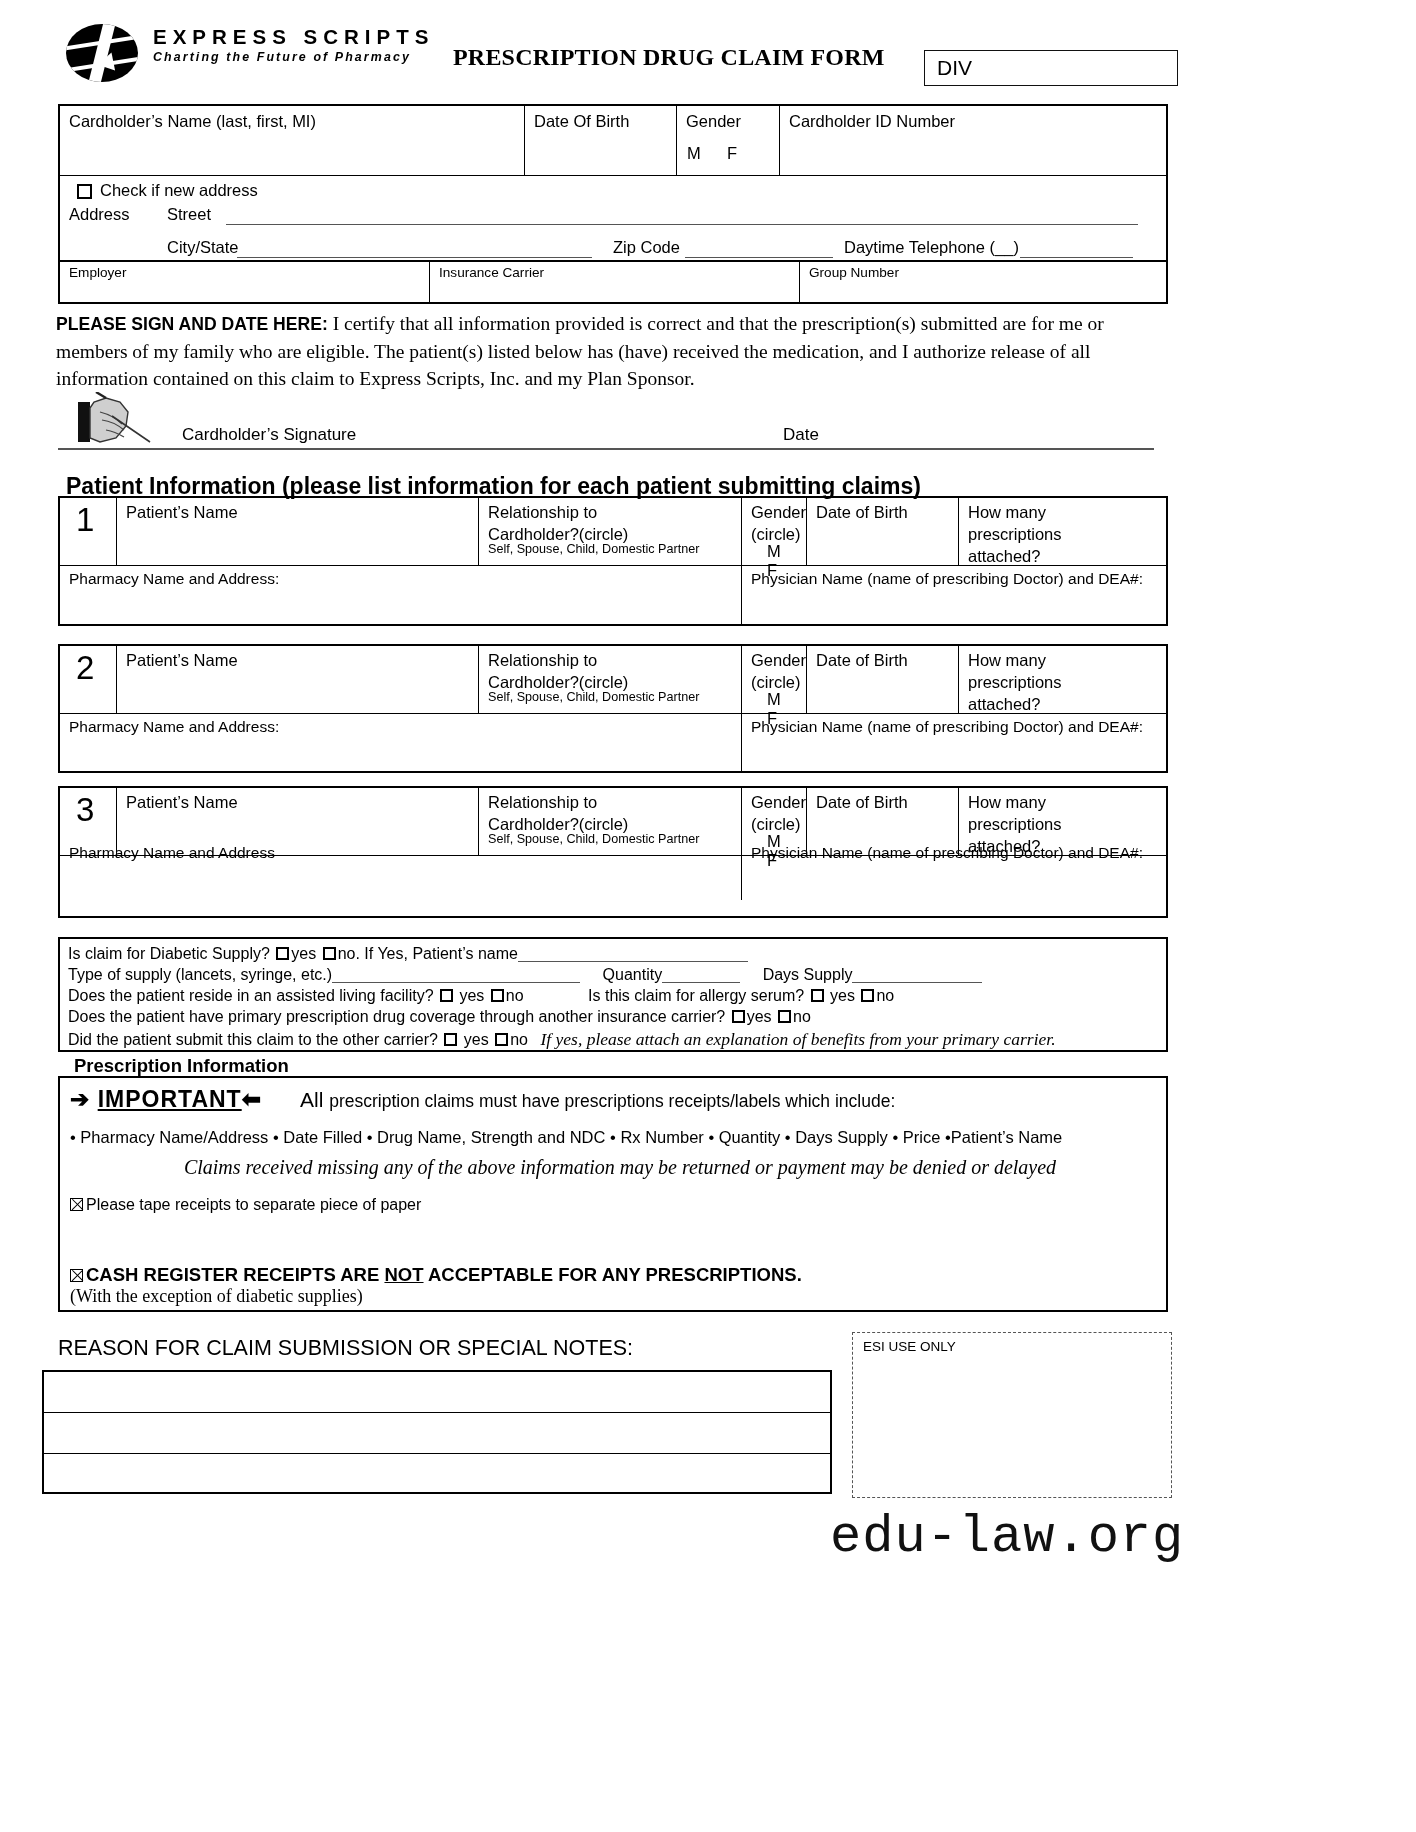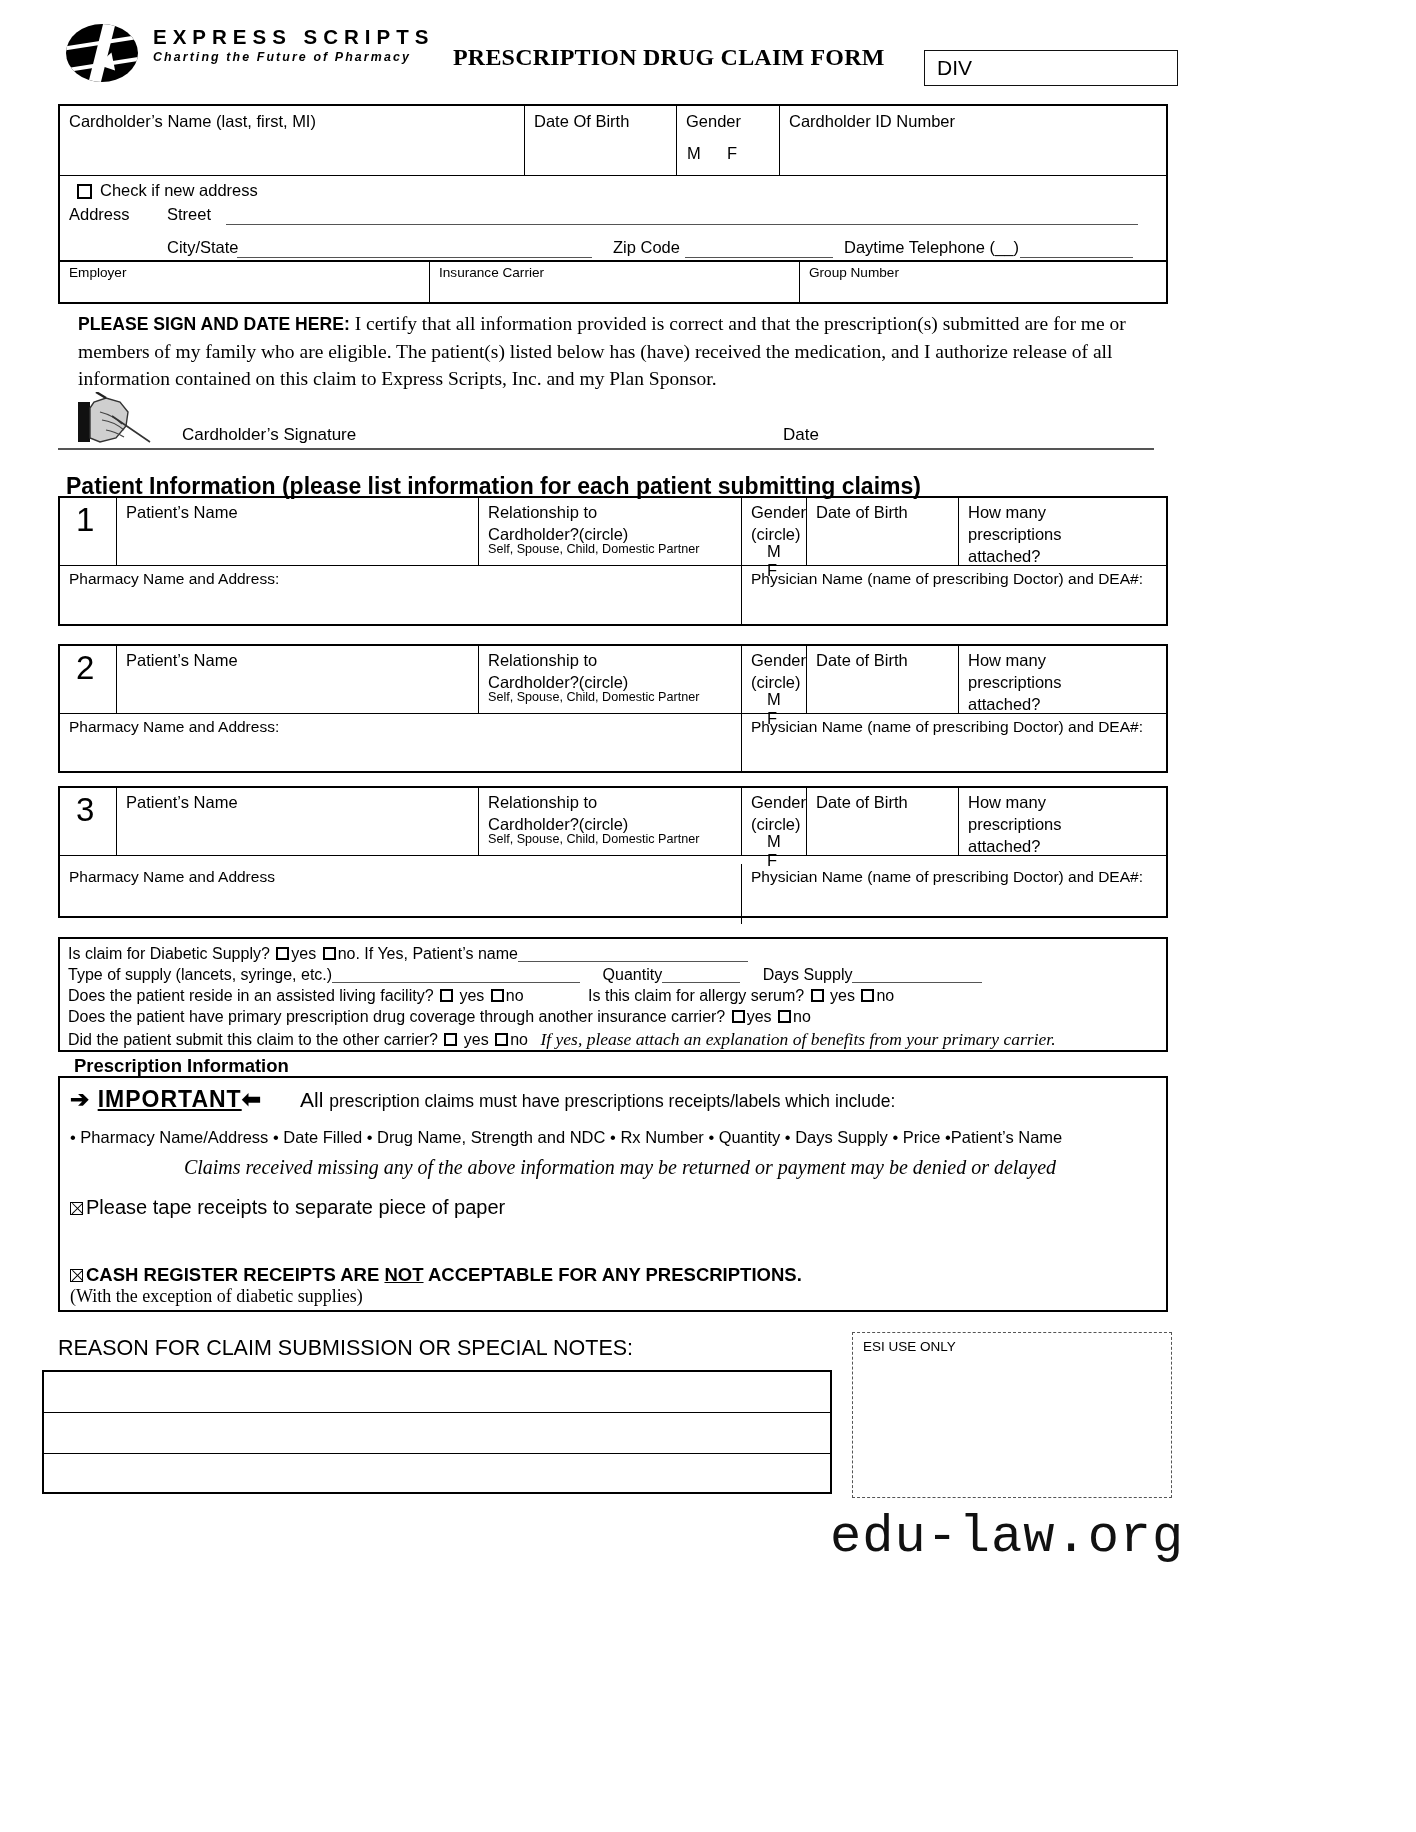--- a/index.html
+++ b/index.html
@@ -85,21 +85,21 @@
 
   .emp-row{position:absolute;left:0;top:156px;width:100%;height:40px;}
   .emp-c{position:absolute;top:0;height:100%;box-sizing:border-box;}
   .emp-1{left:0;width:370px;border-right:1.6px solid #000;}
   .emp-2{left:370px;width:370px;border-right:1.6px solid #000;}
   .emp-3{left:740px;width:366px;}
   .emp-lbl{position:absolute;left:9px;top:3px;font-size:13.6px;}
 
   
   .certify{
-    position:absolute;left:78px;top:310px;width:1072px;
+    position:absolute;left:56px;top:310px;width:1072px;
     font-family:"Liberation Serif", serif;font-size:19.5px;line-height:1.42;
   }
   .certify b{font-family:"Liberation Sans",sans-serif;font-weight:bold;font-size:17.6px;}
 
   
   .sig-hand{position:absolute;left:76px;top:392px;width:112px;height:52px;}
   .sig-line{position:absolute;left:58px;top:448px;width:1096px;border-bottom:2.2px solid #555;}
   .sig-lbl{position:absolute;left:182px;top:425px;font-size:17px;}
   .date-lbl{position:absolute;left:783px;top:425px;font-size:17px;}
 
@@ -142,21 +142,21 @@
   .imp-box{position:absolute;left:58px;top:1076px;width:1110px;height:236px;border:2.6px solid #000;box-sizing:border-box;}
   .imp-hdr{position:absolute;left:10px;top:8px;font-size:23px;font-weight:bold;letter-spacing:1px;}
   .imp-hdr u{text-decoration:underline;}
   .imp-all{position:absolute;left:240px;top:10px;font-size:21px;}
   .imp-all span.sm{font-size:17.5px;}
   .imp-bul{position:absolute;left:10px;top:50px;font-size:16.5px;white-space:nowrap;}
   .imp-claims{
     position:absolute;left:40px;top:78px;width:1040px;text-align:center;
     font-family:"Liberation Serif",serif;font-style:italic;font-size:20px;
   }
-  .imp-r{position:absolute;left:10px;font-size:20px;}
+  .imp-r{position:absolute;left:10px;font-size:16px;}
   .imp-r1{top:118px;}
   .imp-r2{top:152px;}
   .imp-r3{top:186px;font-weight:bold;font-size:18.5px;}
   .imp-r4{top:208px;font-family:"Liberation Serif",serif;font-size:18px;}
   .xbox{display:inline-block;width:13px;height:13px;border:1.6px solid #000;box-sizing:border-box;
         position:relative;vertical-align:-1px;margin-right:3px;}
   .xbox:before,.xbox:after{content:"";position:absolute;left:-1px;top:4.5px;width:15px;height:1.4px;background:#000;}
   .xbox:before{transform:rotate(45deg);}
   .xbox:after{transform:rotate(-45deg);}
 
@@ -365,21 +365,21 @@
       </div>
       <div class="pc p-dob">
         <div class="pl">Date of Birth</div>
       </div>
       <div class="pc p-cnt">
         <div class="pl">How many</div>
         <div class="pl" style="top:26px;">prescriptions</div>
         <div class="pl" style="top:48px;">attached?</div>
       </div>
     </div>
-    <div class="prow2" style="top:76px;height:60px;">
+    <div class="prow2" style="top:52px;height:60px;">
       <div class="ph-c ph-1">
         <div class="ph-lbl">Pharmacy Name and Address</div>
       </div>
       <div class="ph-c ph-2">
         <div class="ph-lbl">Physician Name (name of prescribing Doctor)   and DEA#:</div>
       </div>
     </div>
   </div>
 
   <div class="dq">

